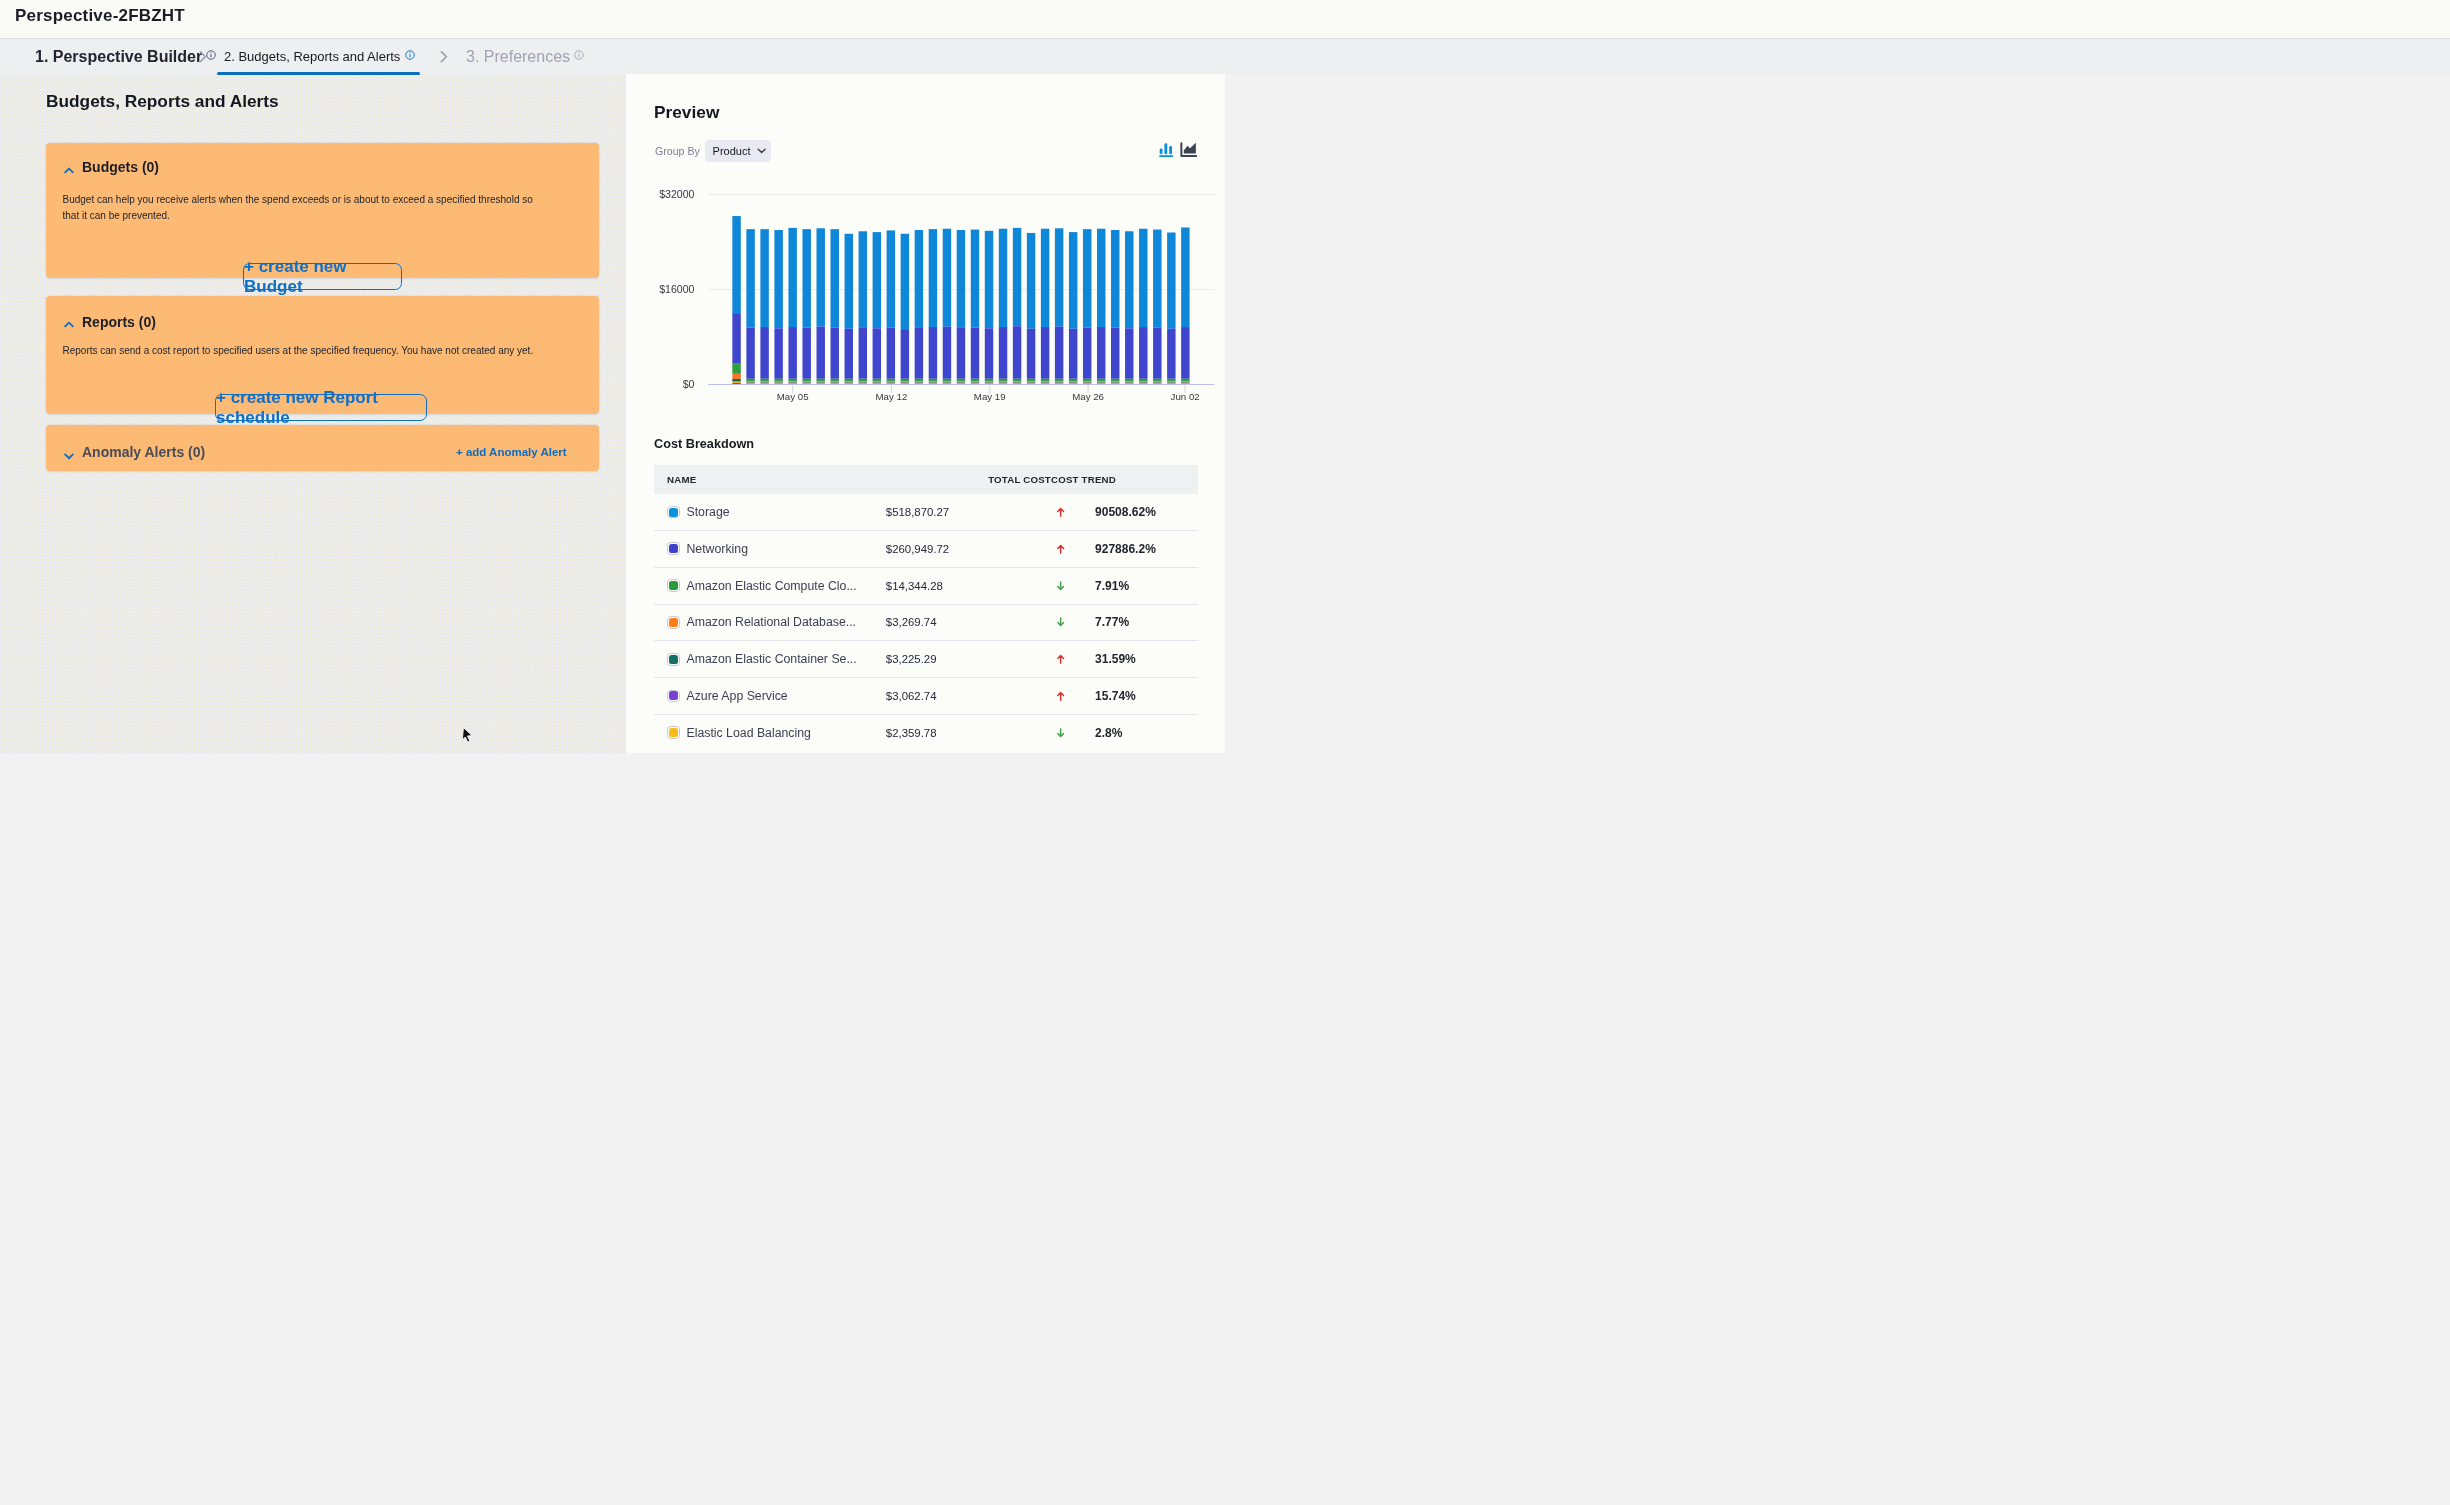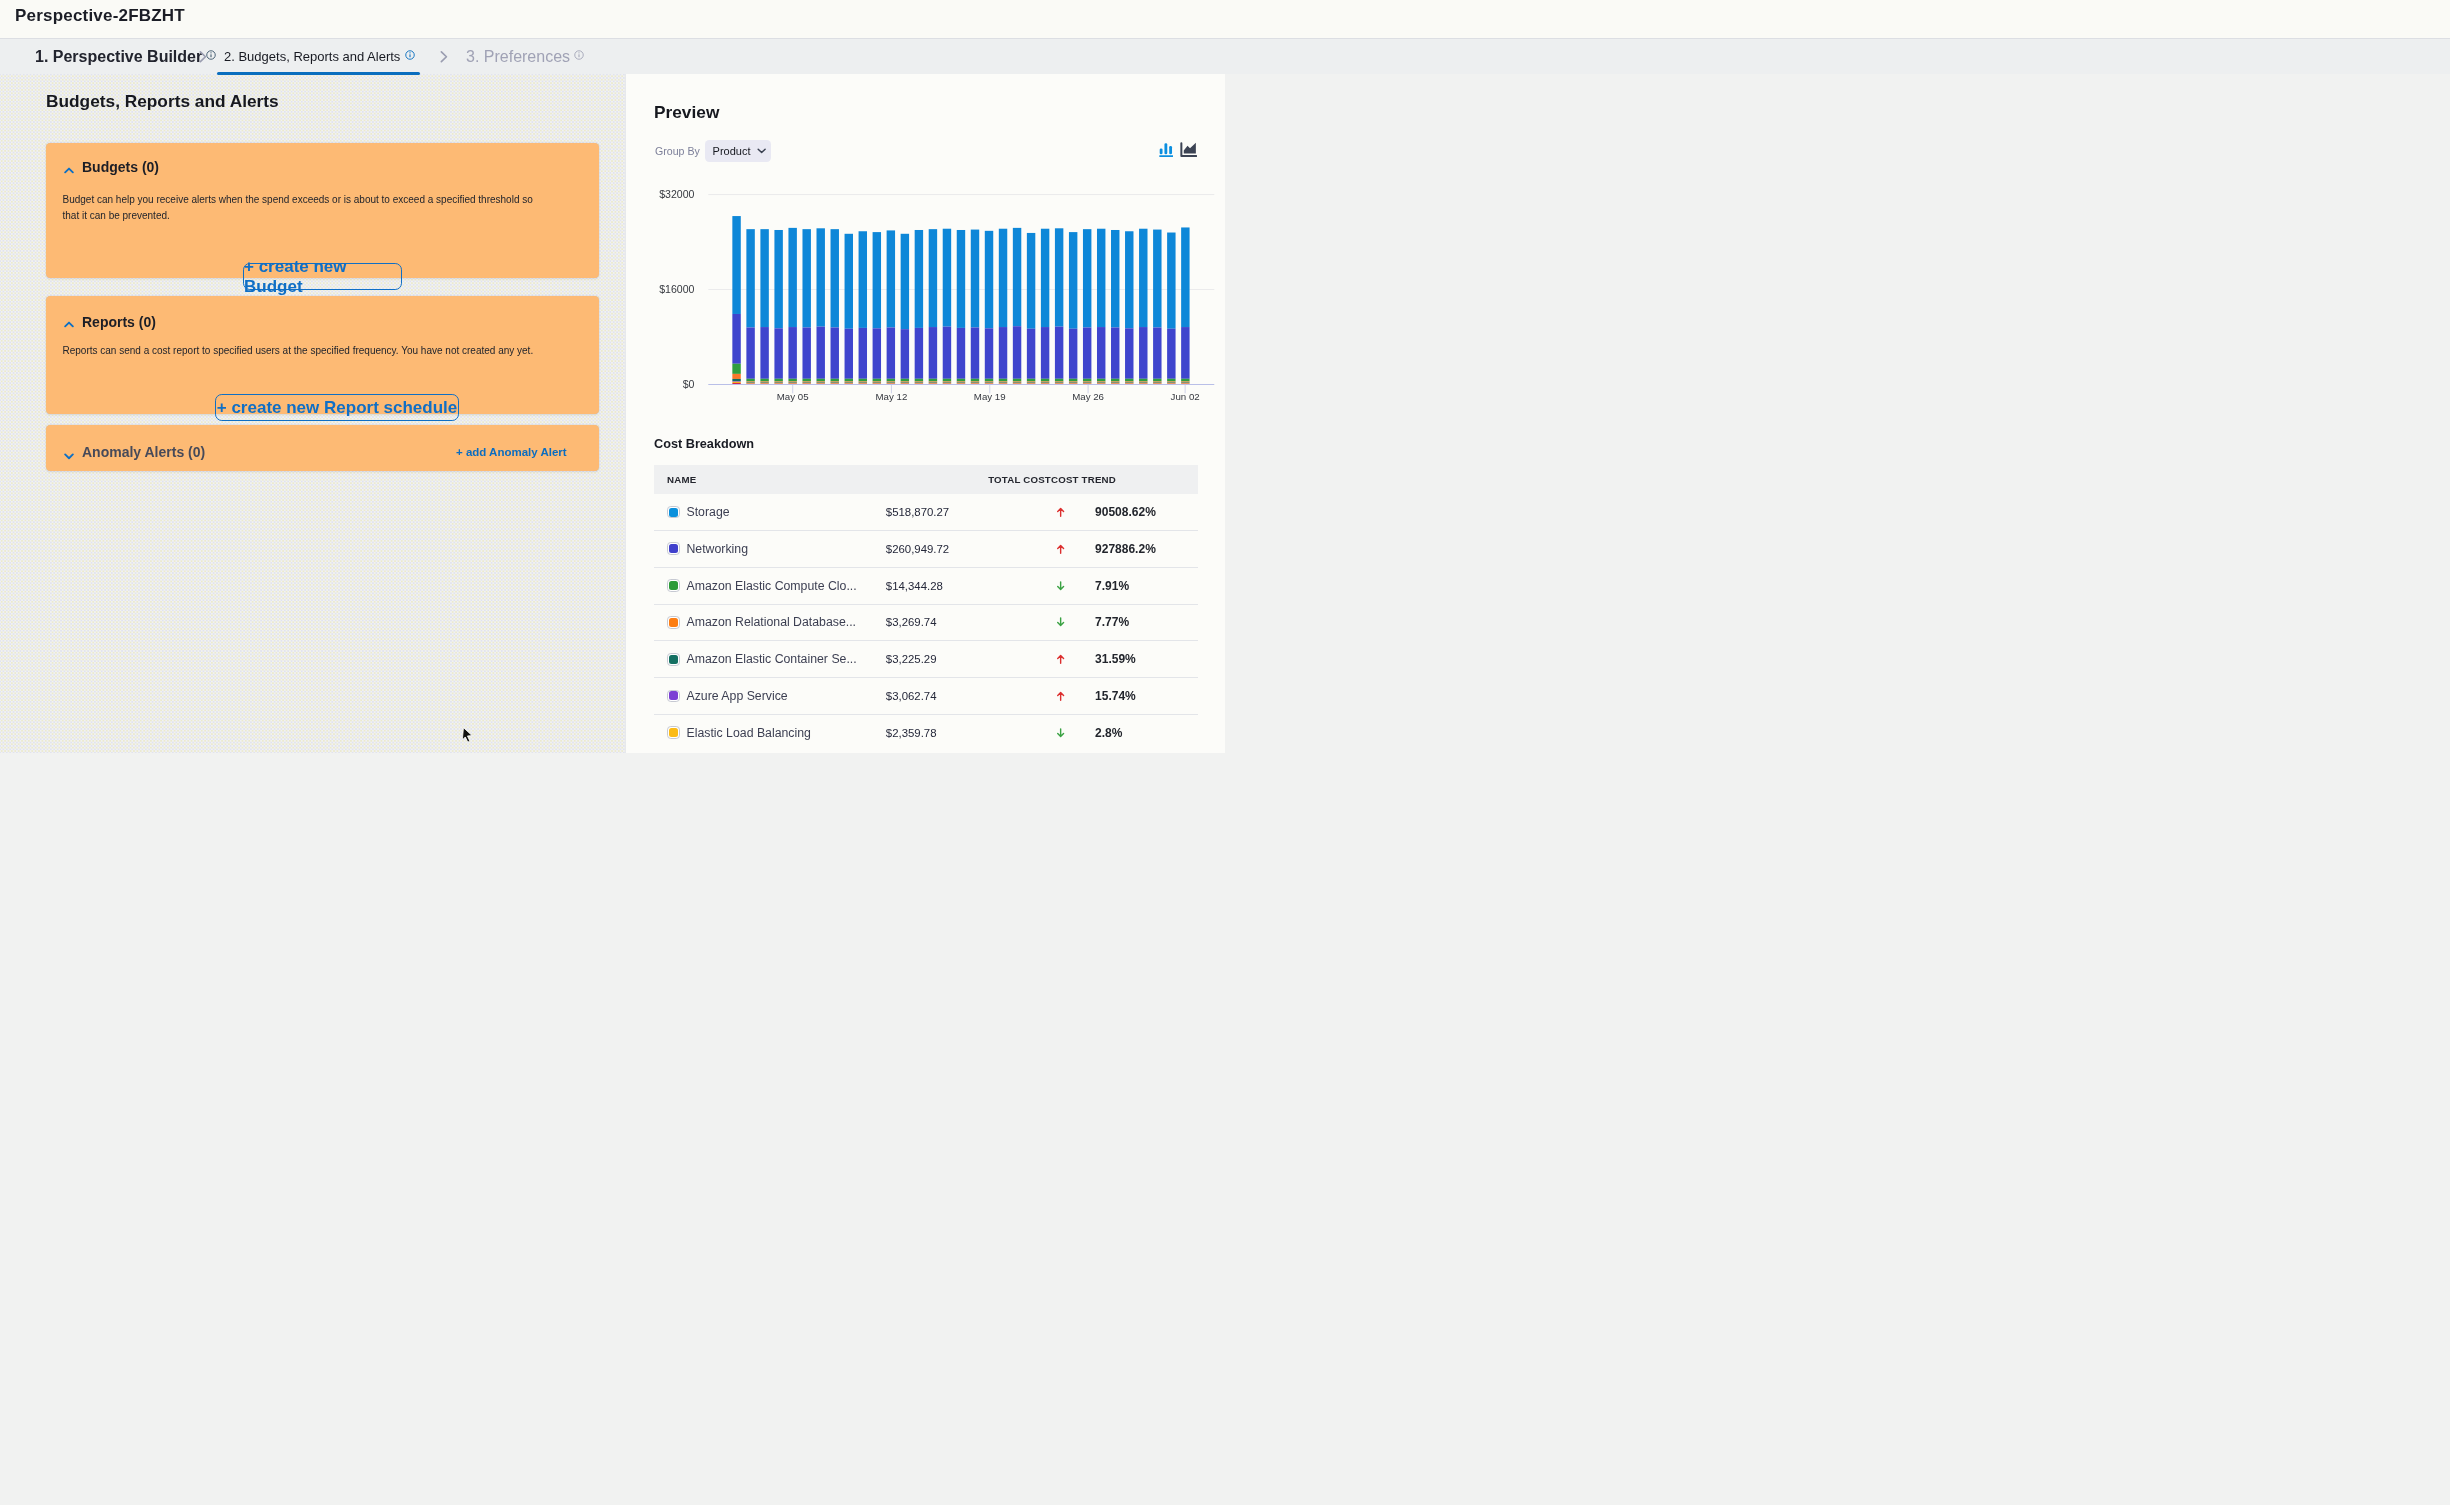--- a/index.html
+++ b/index.html
@@ -109,21 +109,21 @@
     <div class="ctitle" style="top:16px">Budgets (0)</div>
     <div class="cbody" style="top:49px">Budget can help you receive alerts when the spend exceeds or is about to exceed a specified threshold so<br>that it can be prevented.</div>
     <div class="btn" style="left:197px; top:100px; width:159px; height:27px">+ create new Budget</div>
   </div>
   <div class="card card2 tex">
     <span class="cchev" style="top:20px"><svg width="10" height="6.8" viewBox="0 0 12 8">
           <path d="M1.4 6.4 L6 1.8 L10.6 6.4" stroke="#0c6fc4" stroke-width="2.2" fill="none" stroke-linecap="round" stroke-linejoin="round"></path>
         </svg></span>
     <div class="ctitle" style="top:18px">Reports (0)</div>
     <div class="cbody" style="top:47px; width:524px">Reports can send a cost report to specified users at the specified frequency. You have not created any yet.</div>
-    <div class="btn" style="left:169px; top:78px; width:244px; height:27px">+ create new Report schedule</div>
+    <div class="btn" style="left:169px; top:78px; width:212px; height:27px">+ create new Report schedule</div>
   </div>
   <div class="card card3 tex">
     <span class="cchev" style="top:23px"><svg width="10" height="6.8" viewBox="0 0 12 8">
           <path d="M1.4 1.6 L6 6.2 L10.6 1.6" stroke="#0c6fc4" stroke-width="2.2" fill="none" stroke-linecap="round" stroke-linejoin="round"></path>
         </svg></span>
     <div class="ctitle" style="top:19.4px; color:#474a59">Anomaly Alerts (0)</div>
     <div class="link" style="position:absolute; left:410px; top:21px; font-size:11.5px">+ add Anomaly Alert</div>
   </div>
 </div>
 <div class="rightpanel tex">

